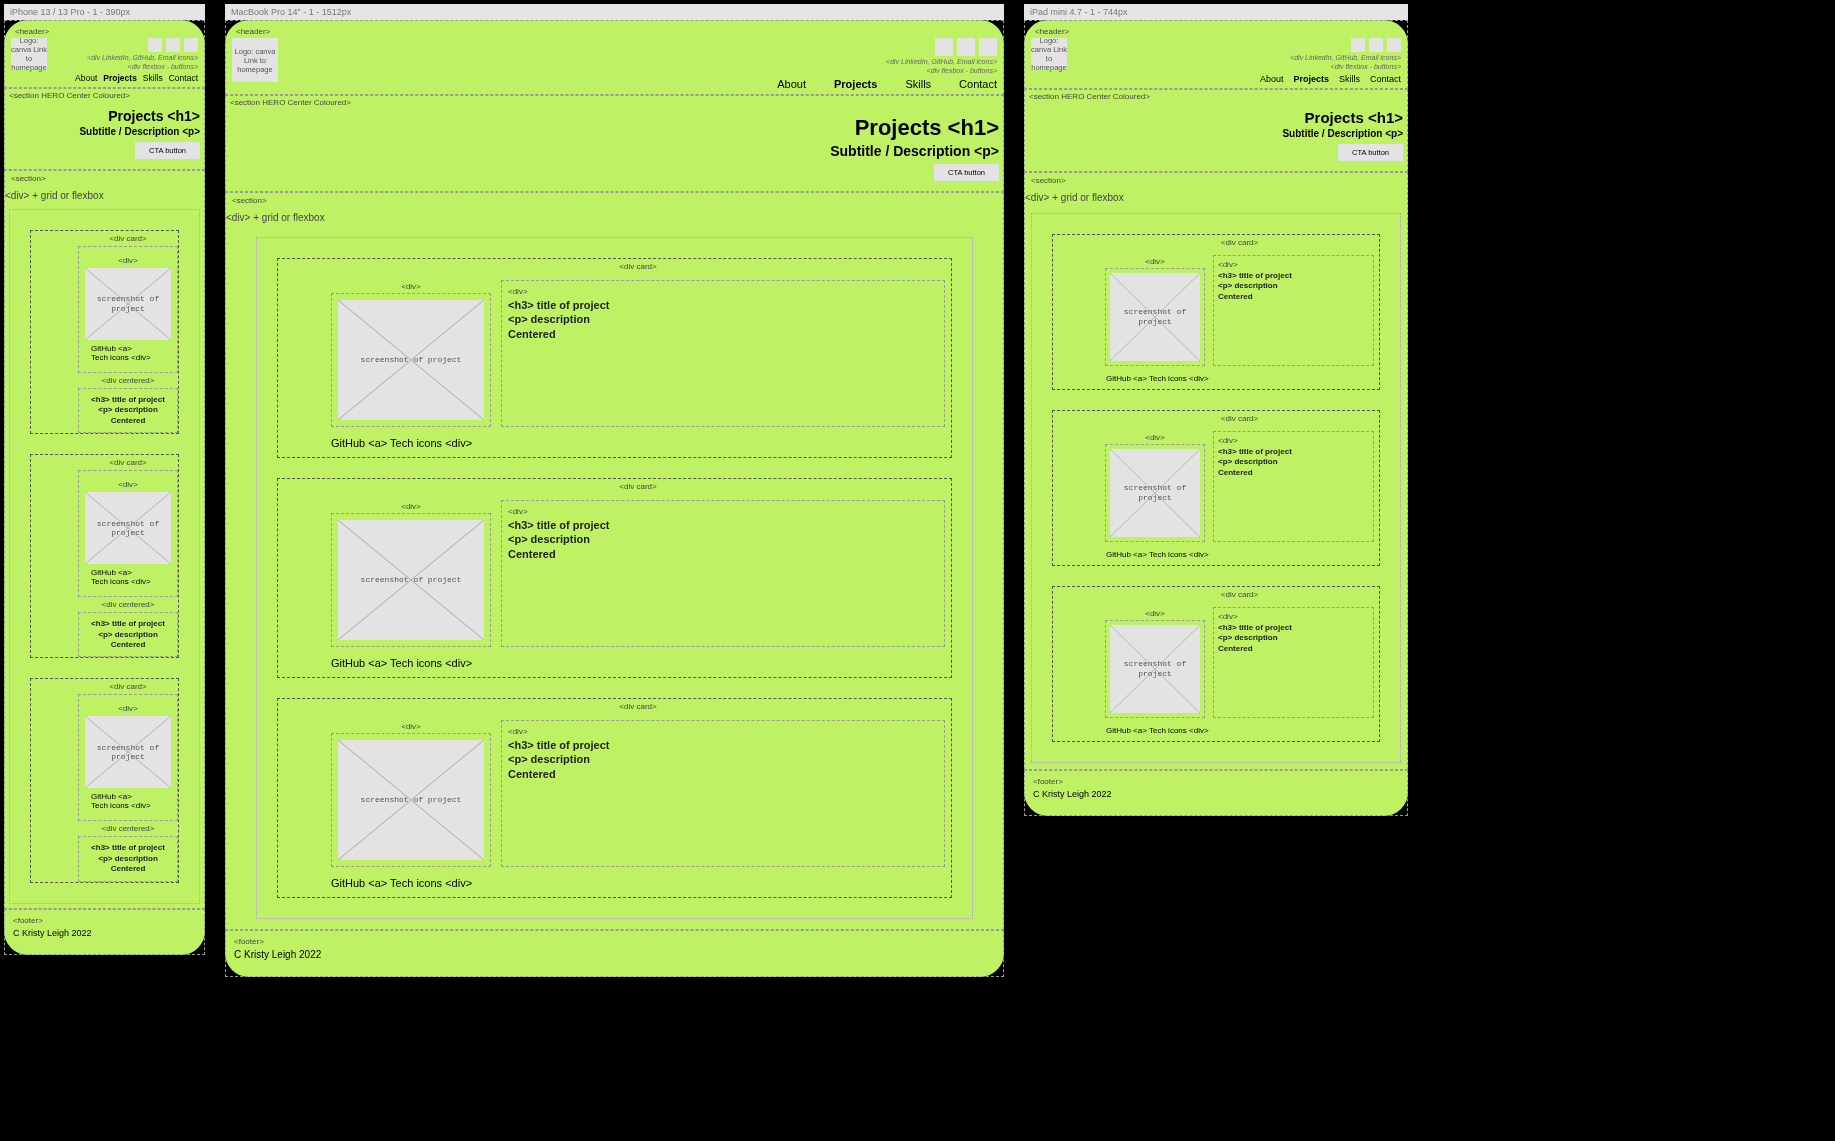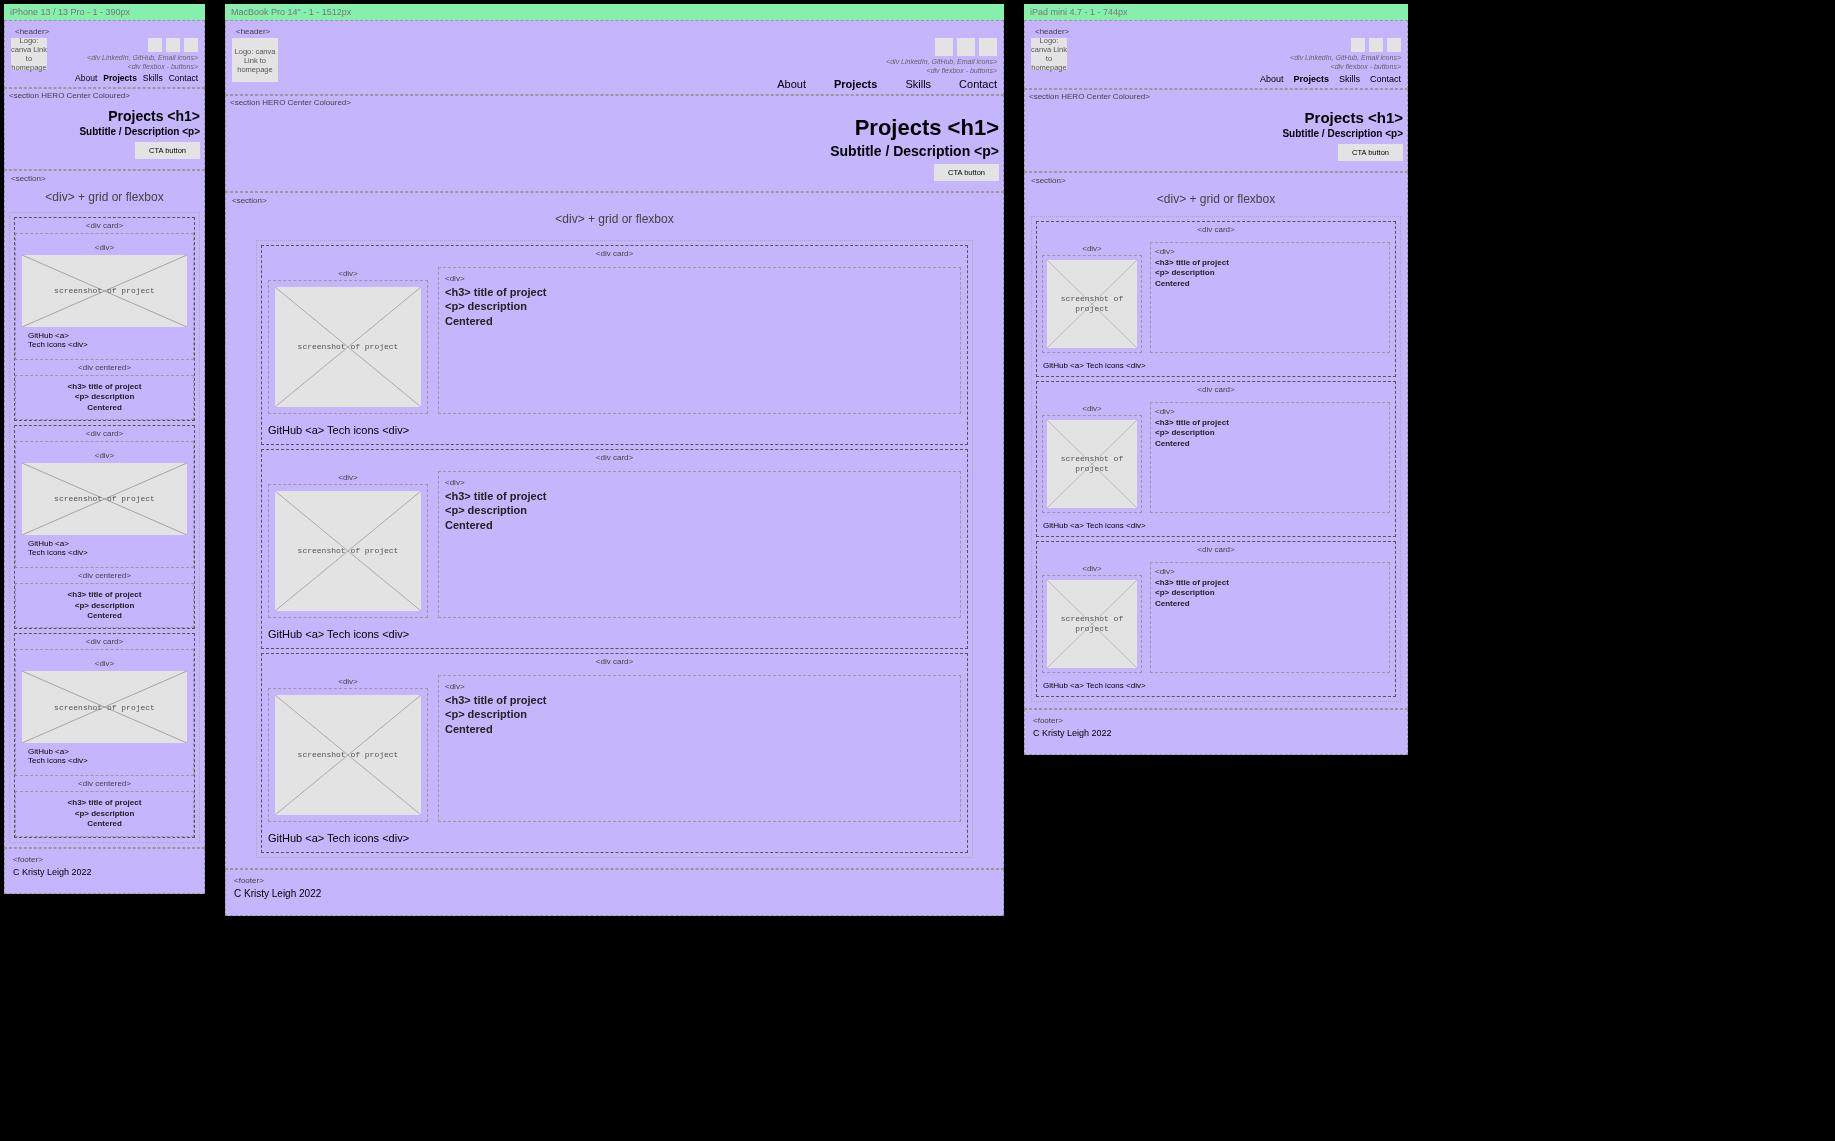--- a/index.html
+++ b/index.html
@@ -9,28 +9,29 @@
     font-size: 10px;
     color: #000;
     padding: 4px;
   }
   .board {
     display: flex;
     gap: 20px;
     align-items: flex-start;
   }
   .frame {
-    background: #c4b5fd;
+    background: #bef264;
     position: relative;
+    border-radius: 24px;
   }
   .frame-label {
     color: #777;
     font-size: 9px;
     padding: 3px 6px;
-    background: #86efac;
+    background: #e5e5e5;
   }
   .w-phone { width: 201px; }
   .w-mac   { width: 779px; }
   .w-ipad  { width: 384px; }
 
   .dashed { border: 1px dashed #999; }
   .dashed-strong { border: 1px dashed #555; }
   .dotted { border: 1px dotted #aaa; }
 
   .tag { font-size: 8px; color: #444; padding: 2px 4px; display: inline-block; }
@@ -65,24 +66,24 @@
   .hero { text-align: right; padding: 6px 4px 10px; }
   .hero h1 { font-size: 14px; font-weight: bold; margin-bottom: 2px; }
   .hero p.sub { font-size: 10px; font-weight: 700; }
   .cta { background: #e3e3e3; display: inline-block; margin-top: 5px; font-size: 7.5px; padding: 4px 14px; }
   .w-mac .hero h1 { font-size: 22px; }
   .w-mac .hero p.sub { font-size: 14px; }
   .w-ipad .hero h1 { font-size: 15px; }
   .w-ipad .hero p.sub { font-size: 10px; }
 
   .sec-label { font-size: 8px; color: #444; padding: 3px 6px; }
-  .grid-label { font-size: 12px; color: #444; text-align: center; padding: 4px 0; }
+  .grid-label { font-size: 10px; color: #444; text-align: left; padding: 4px 0; }
 
   
-  .card { margin: 4px; }
+  .card { margin: 20px; padding-left: 47px; }
   .card-label { font-size: 8px; color: #444; text-align: center; padding: 3px 0; }
   .img-ph {
     background: #e3e3e3;
     position: relative;
     display: flex;
     align-items: center;
     justify-content: center;
     font-size: 8px;
     color: #555;
     text-align: center;

